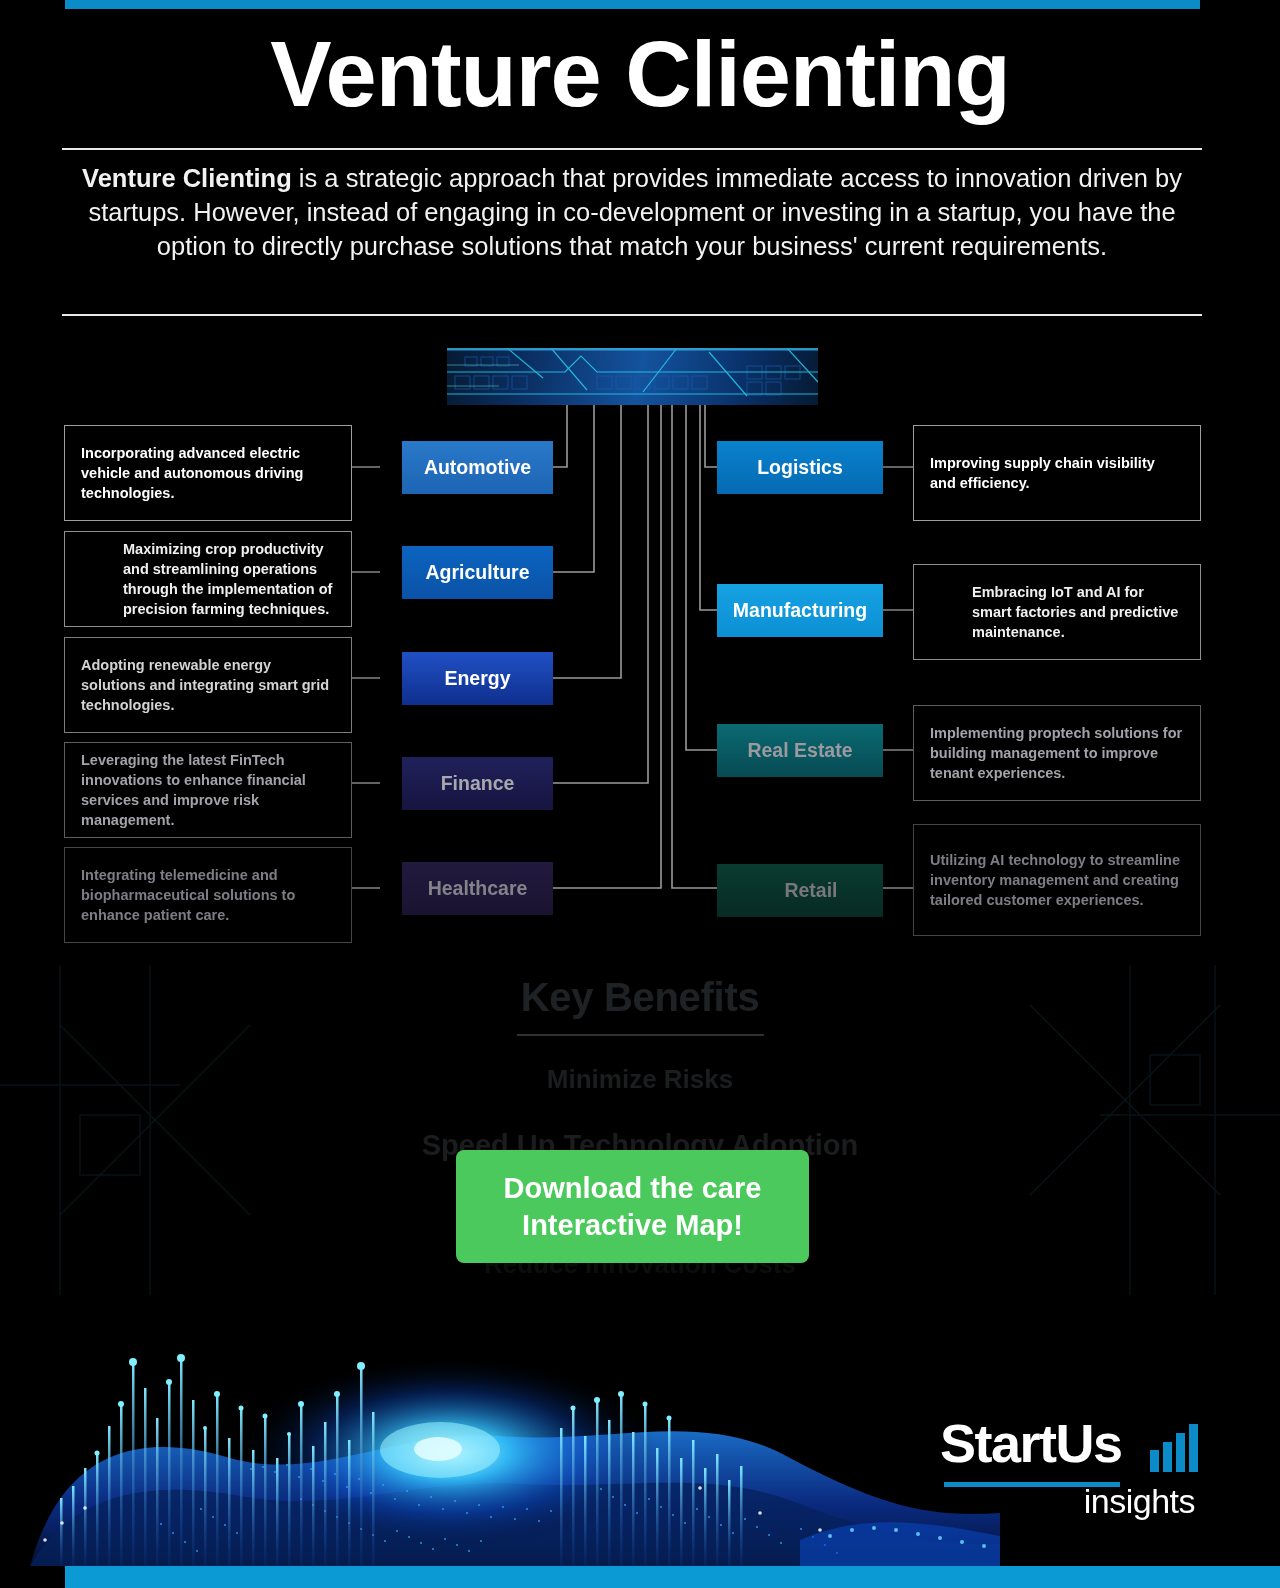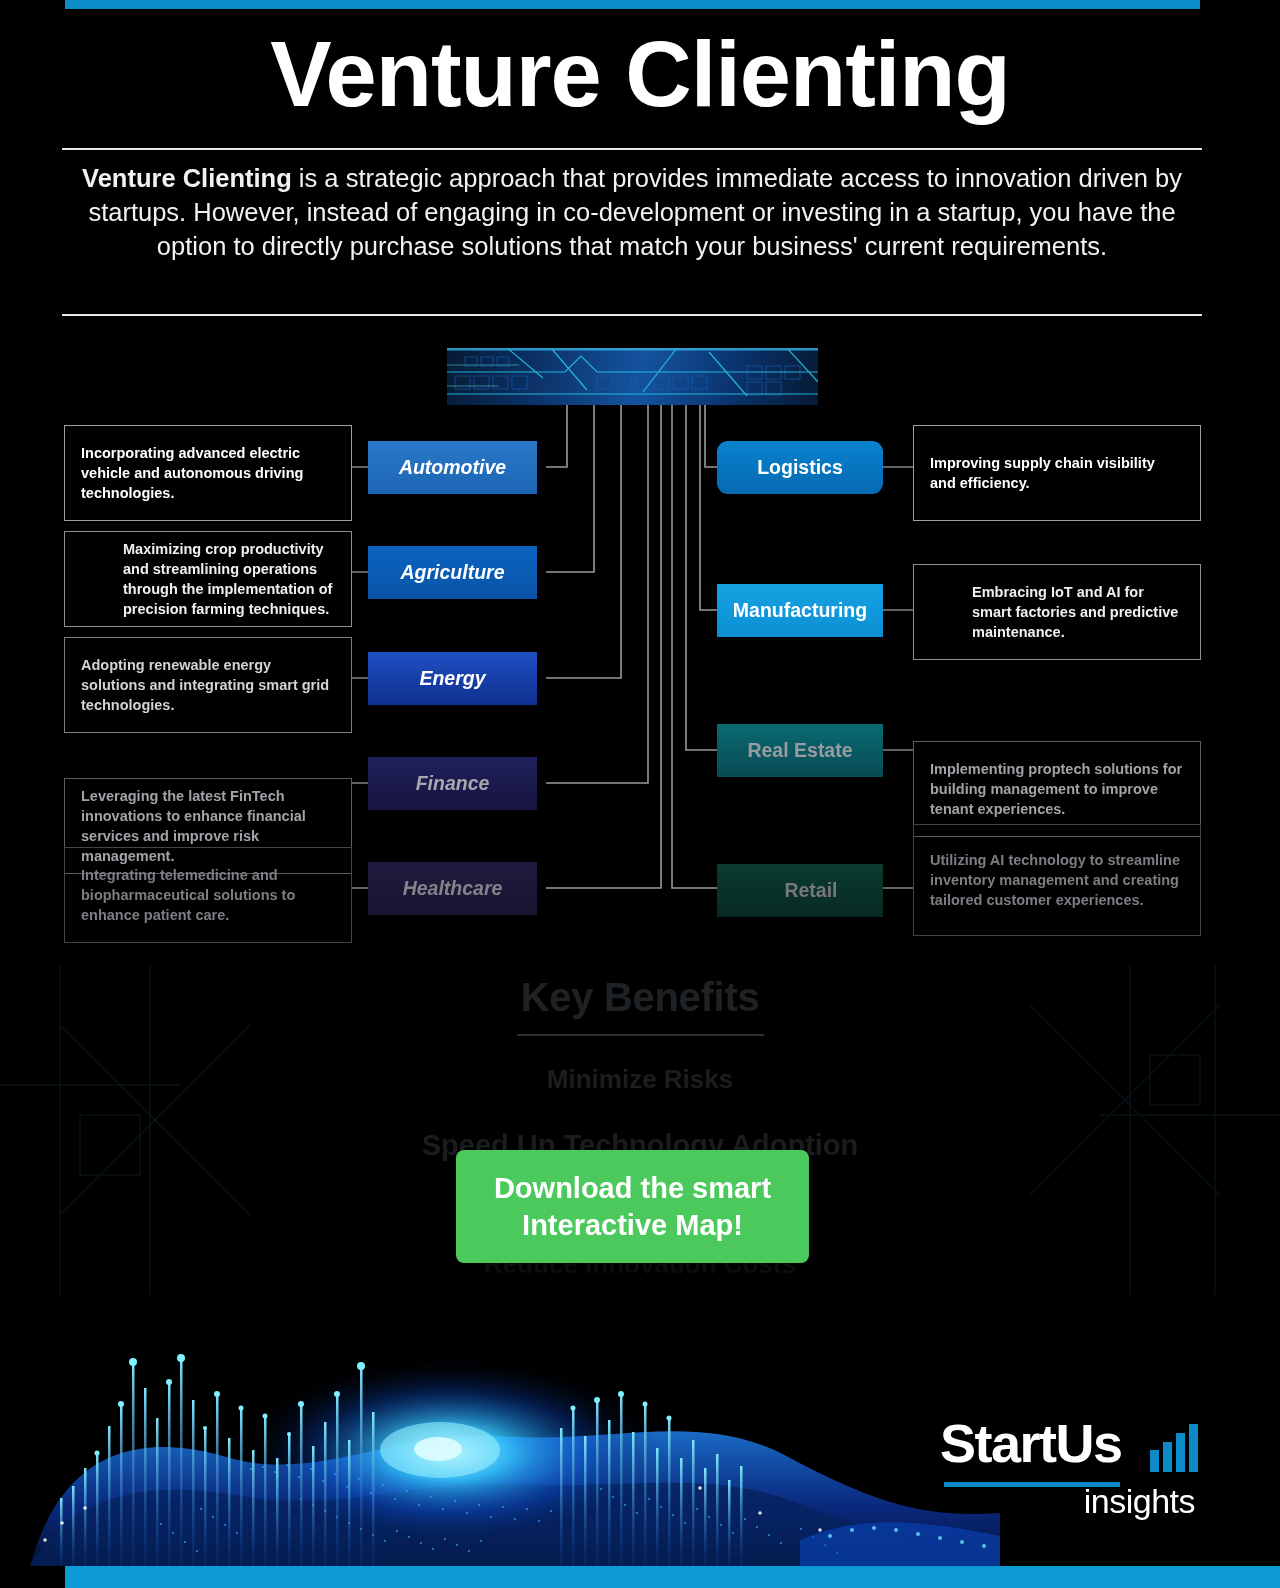--- a/index.html
+++ b/index.html
@@ -53,47 +53,47 @@
   }
 
   
   .tree{ position:absolute; left:0; top:0; width:1280px; height:1588px; }
 
   
   .chip{
     position:absolute; display:flex; align-items:center; justify-content:center;
     font-weight:700; font-size:19.5px; text-align:center; line-height:1.15;
   }
-  .chip.l{ left:368px; width:169px; height:53px;font-style:italic; }
+  .chip.l{ left:402px; width:151px; height:53px; }
   .chip.r{ left:717px; width:166px; height:53px; }
 
   .c-automotive   { background:linear-gradient(180deg,#2a79c9,#1d64b4); color:#fff; }
   .c-agriculture  { background:linear-gradient(180deg,#0b64c0,#0a52a6); color:#fff; }
   .c-energy       { background:linear-gradient(180deg,#2050c4,#0f2f8e); color:#fff; }
   .c-finance      { background:linear-gradient(180deg,#20215c,#17143f); color:#a7a7ad; }
   .c-healthcare   { background:linear-gradient(180deg,#221a3e,#1a1330); color:#83838a; }
-  .c-logistics    { background:linear-gradient(180deg,#0a82cd,#0569b3); color:#fff;border-radius:11px; }
+  .c-logistics    { background:linear-gradient(180deg,#0a82cd,#0569b3); color:#fff; }
   .c-manufacturing{ background:linear-gradient(180deg,#15a2e2,#0c8fd4); color:#fff; }
   .c-realestate   { background:linear-gradient(180deg,#0a6a72,#074a53); color:#9a9a9f; }
   .c-retail       { background:linear-gradient(180deg,#0a3b30,#072a24); color:#77777d;padding-left:22px; }
 
   
   .desc{
     position:absolute; border:1px solid #8f8f8f;
     font-size:14.5px; font-weight:700; line-height:1.38;
     display:flex; align-items:center;
   }
   .desc > span{ display:block; padding:0 16px; }
   .desc.l{ left:64px; width:288px; }
   .desc.r{ left:913px; width:288px; }
 
   .op100{ color:#ffffff; border-color:#9e9e9e; }
   .op85 { color:#f0f0f0; border-color:#909090;padding-left:42px; }
   .op70 { color:#d3d3d6; border-color:#7c7c7c; }
-  .op45 { color:#a2a2a8; border-color:#5d5d5d;margin-top:36px; }
+  .op45 { color:#a2a2a8; border-color:#5d5d5d; }
   .op28 { color:#7d7d84; border-color:#454545; }
 
   
   .benefits{ position:absolute; left:0; top:975px; width:1280px; text-align:center; }
   .benefits h2{
     font-size:40px; font-weight:700; color:#1f2224; letter-spacing:-.3px;
   }
   .benefits .b-rule{
     width:247px; height:2px; background:#2e3133; margin:14px auto 0;
   }
@@ -275,21 +275,21 @@
   <h2>Key Benefits</h2>
   <div class="b-rule"></div>
   <div class="benefit-item b1">Minimize Risks</div>
   <div class="benefit-item b2">Speed Up Technology Adoption</div>
   <div class="benefit-item b3">Access Proven Solutions</div>
   <div class="benefit-item b4">Reduce Innovation Costs</div>
 </div>
 
 <div class="cta">
   <div>
-    <div>Download the smart</div>
+    <div>Download the care</div>
     <div>Interactive Map!</div>
   </div>
 </div>
 
 <svg class="viz" viewBox="0 0 1000 258" preserveAspectRatio="none">
   <defs>
     <radialGradient id="glow" cx="50%" cy="50%" r="50%">
       <stop offset="0%" stop-color="#bff6ff" stop-opacity="1"></stop>
       <stop offset="28%" stop-color="#35c8ff" stop-opacity=".85"></stop>
       <stop offset="65%" stop-color="#0b4fd0" stop-opacity=".35"></stop>

